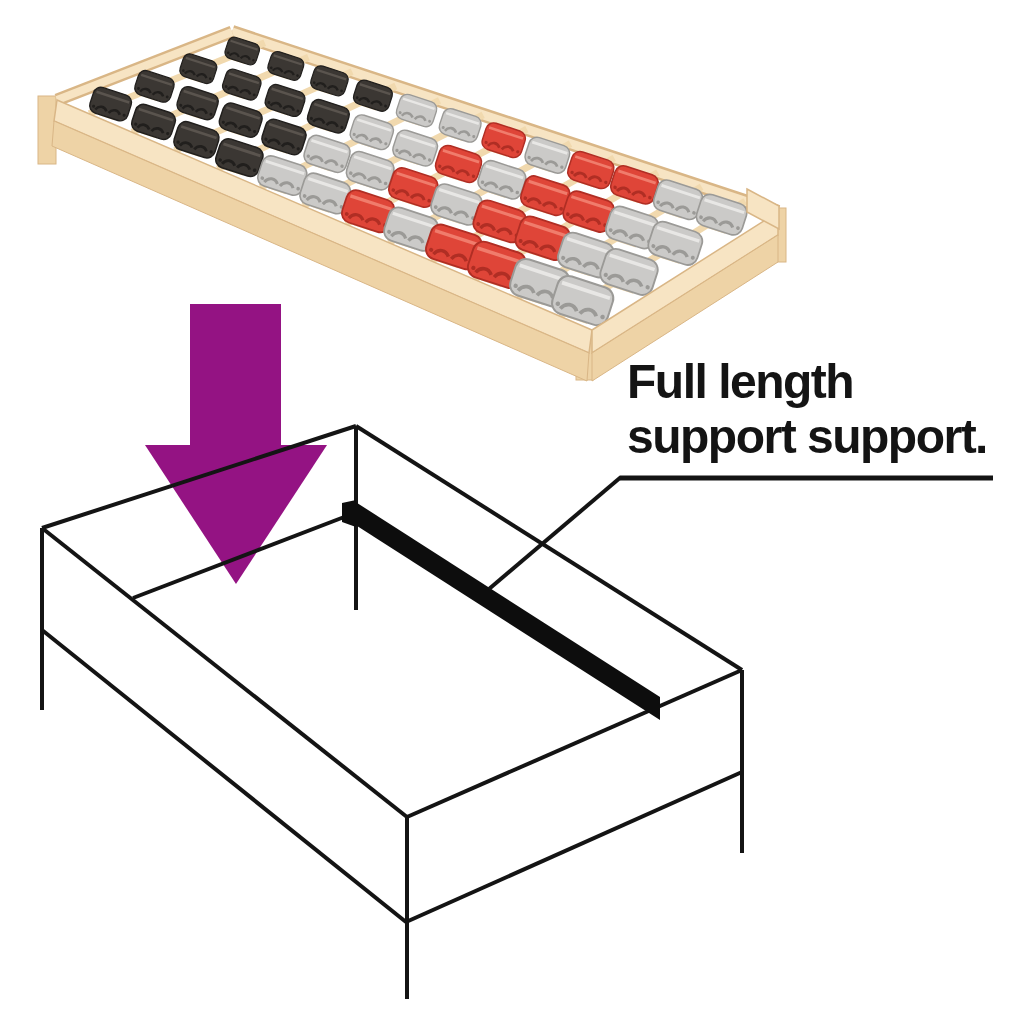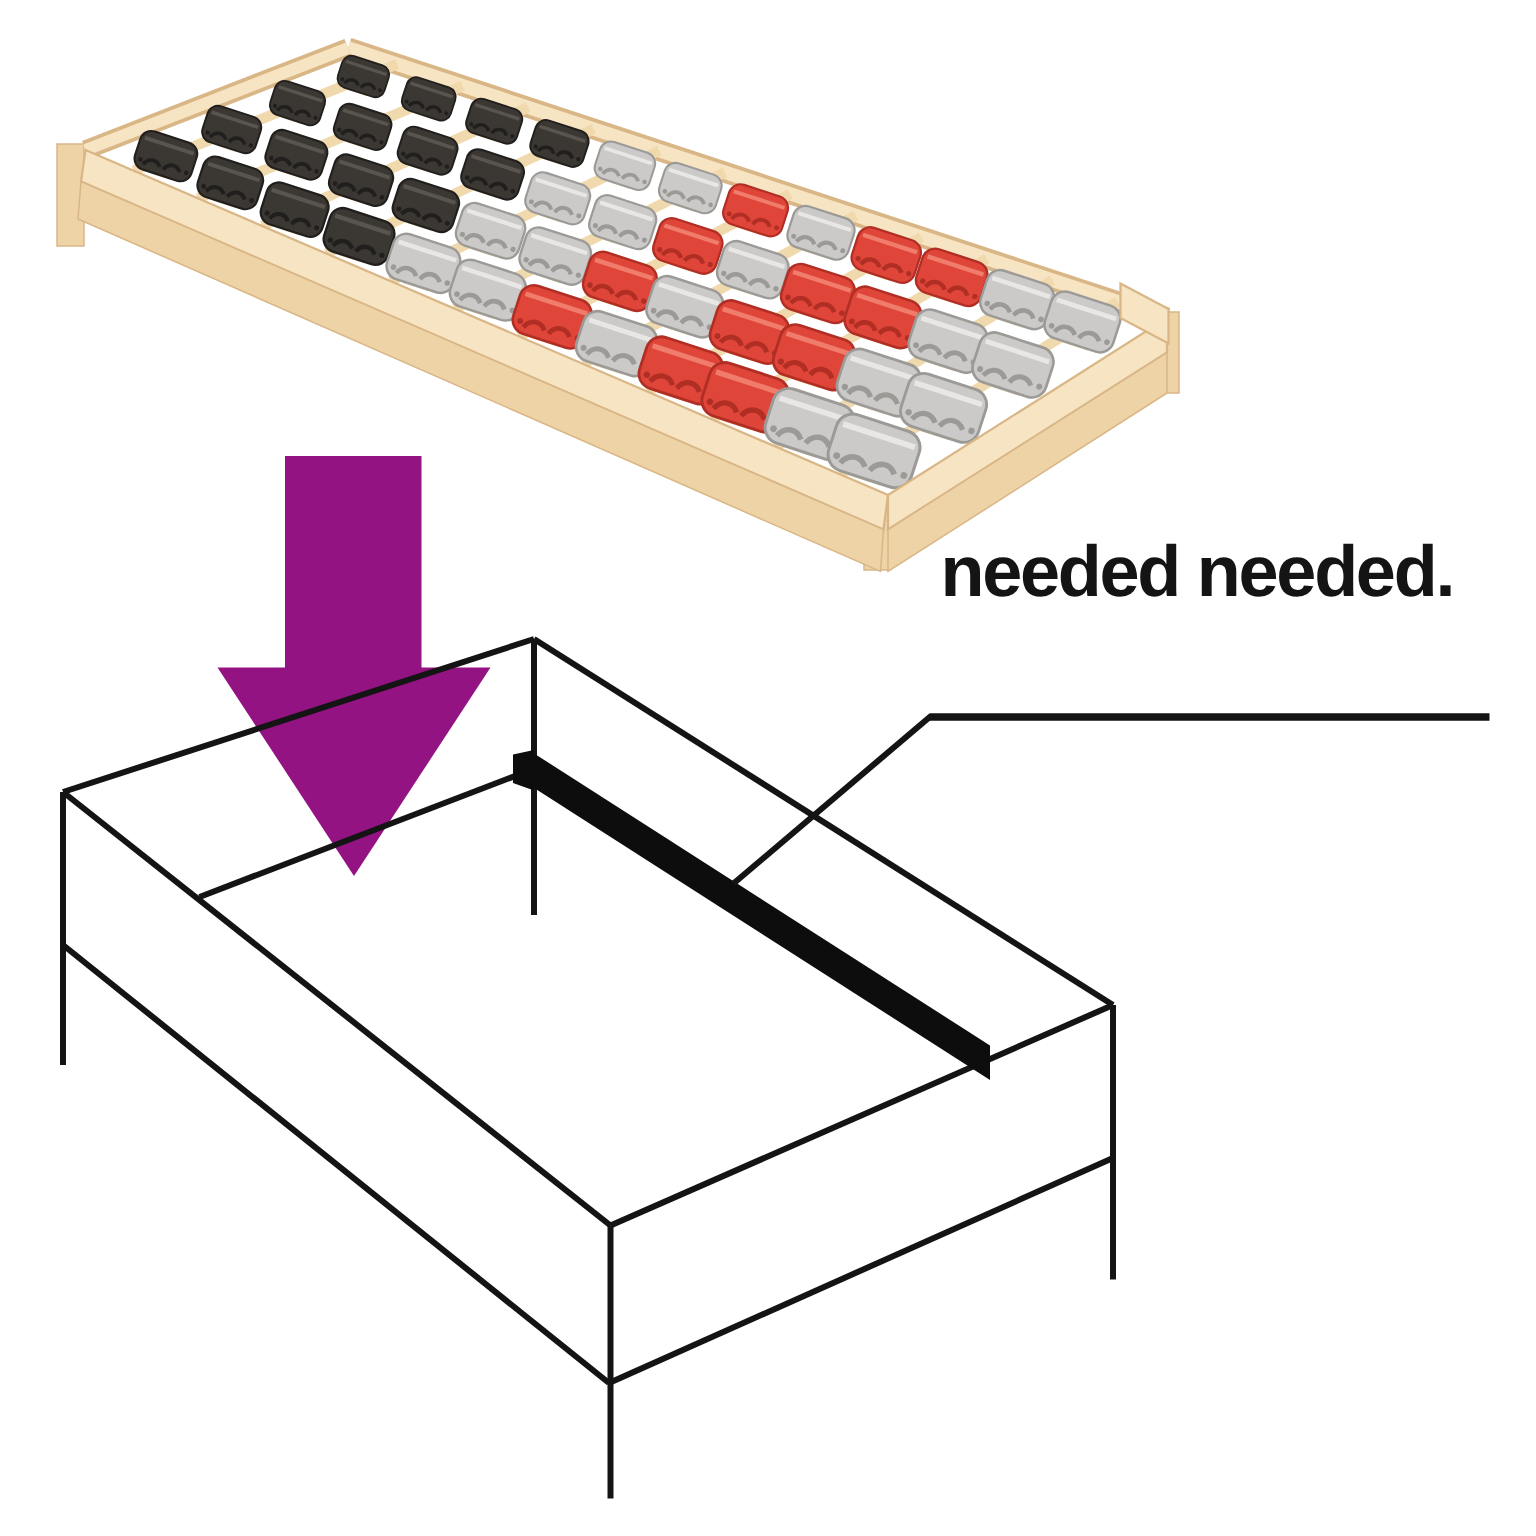--- a/index.html
+++ b/index.html
@@ -495,15 +495,16 @@
     <g>
       <polygon points="342,503 356,500 356,527 342,522" fill="var(--c-support_bar)"></polygon>
       <polygon points="354,501 660,697 660,720 354,524" fill="var(--c-support_bar)"></polygon>
     </g>
 
     <line x1="620" y1="478" x2="993" y2="478" stroke="var(--c-outline)" stroke-width="5"></line>
     <line x1="621" y1="477" x2="489" y2="589" stroke="var(--c-outline)" stroke-width="4"></line>
   </svg>
 
   <div class="caption">
-    <div>needed needed.</div>
+    <div>Full length</div>
+    <div>support support.</div>
   </div>
 </div>
 
 </body></html>

